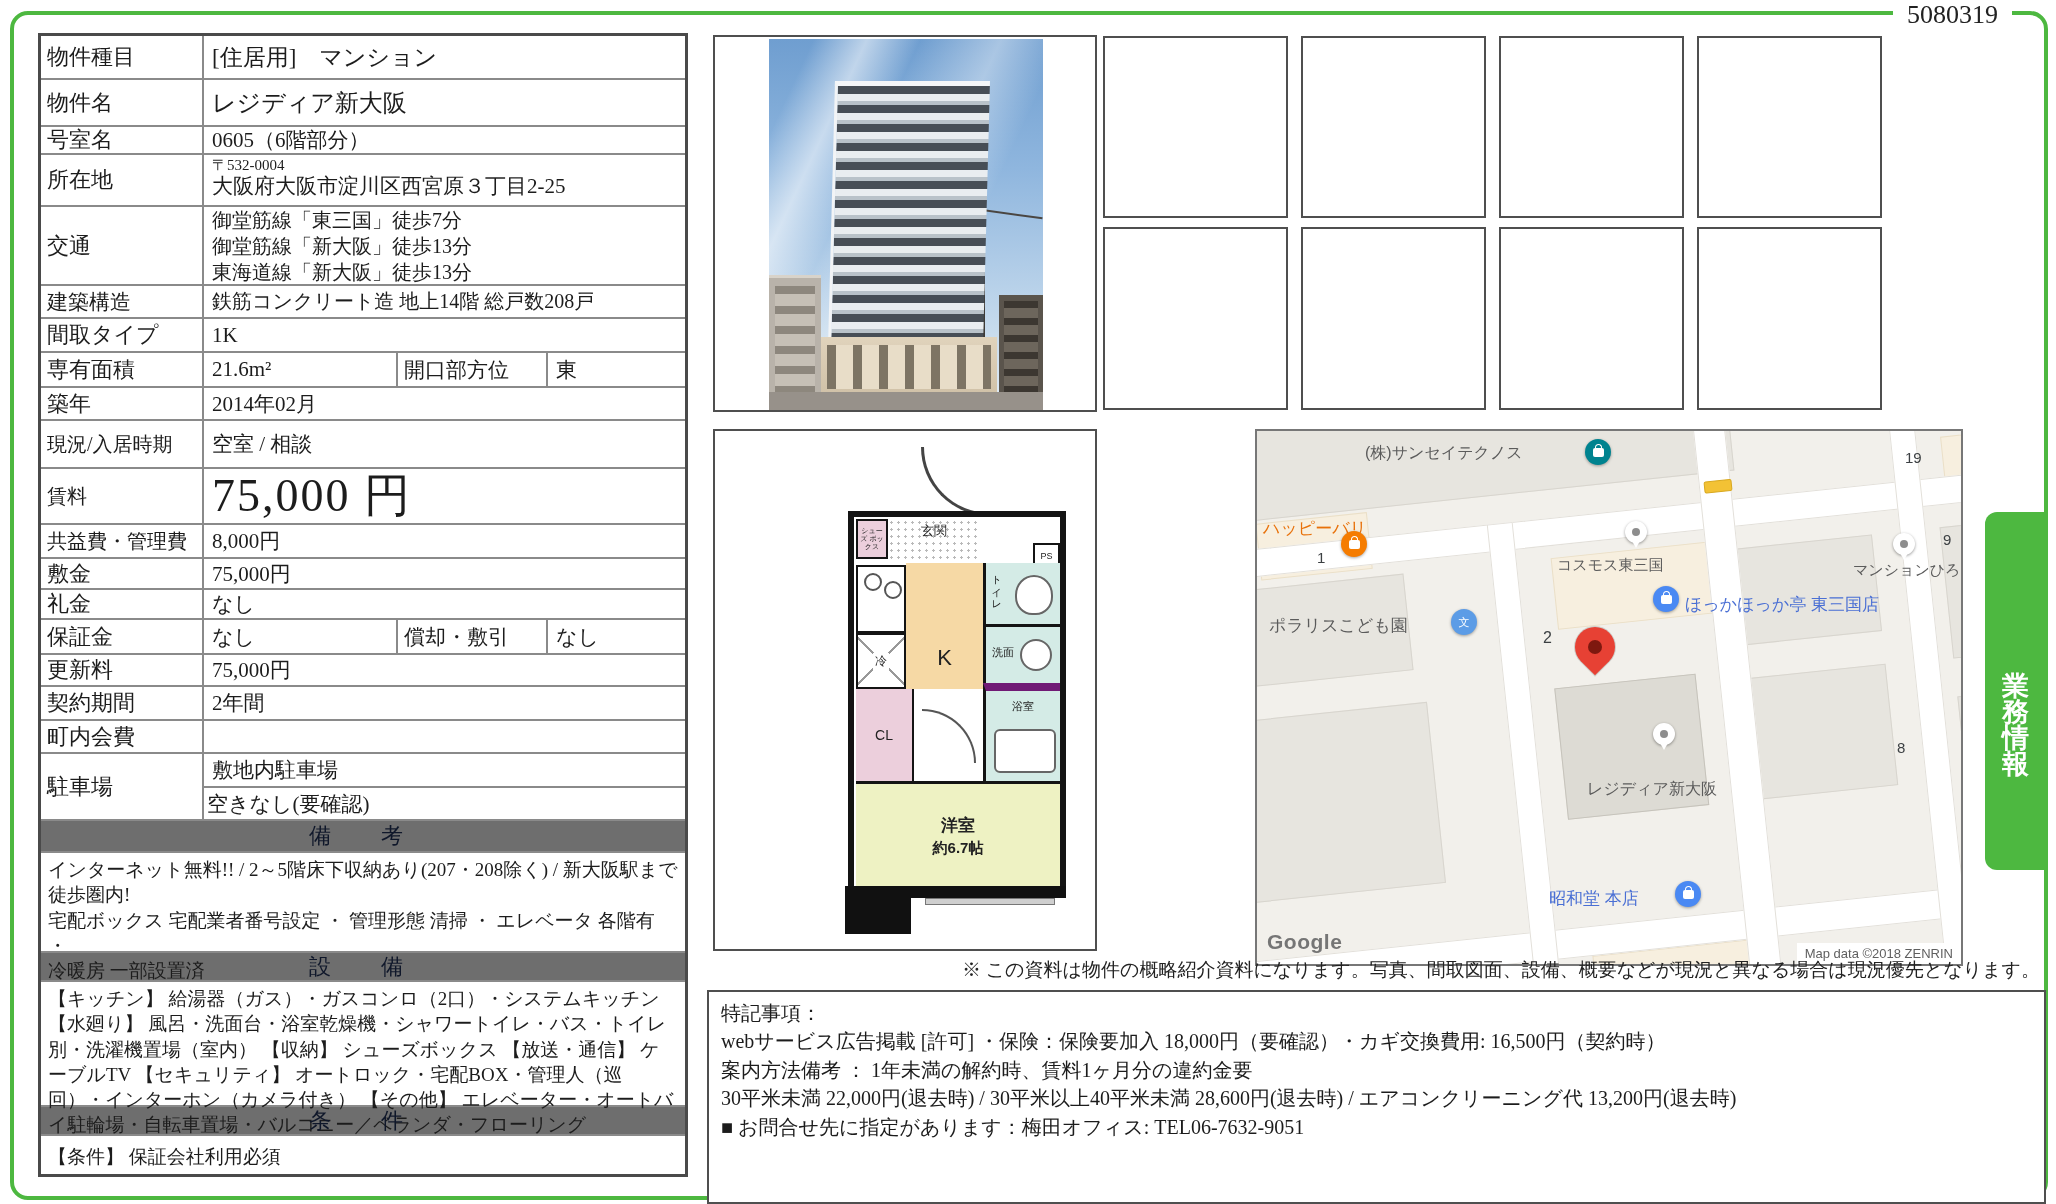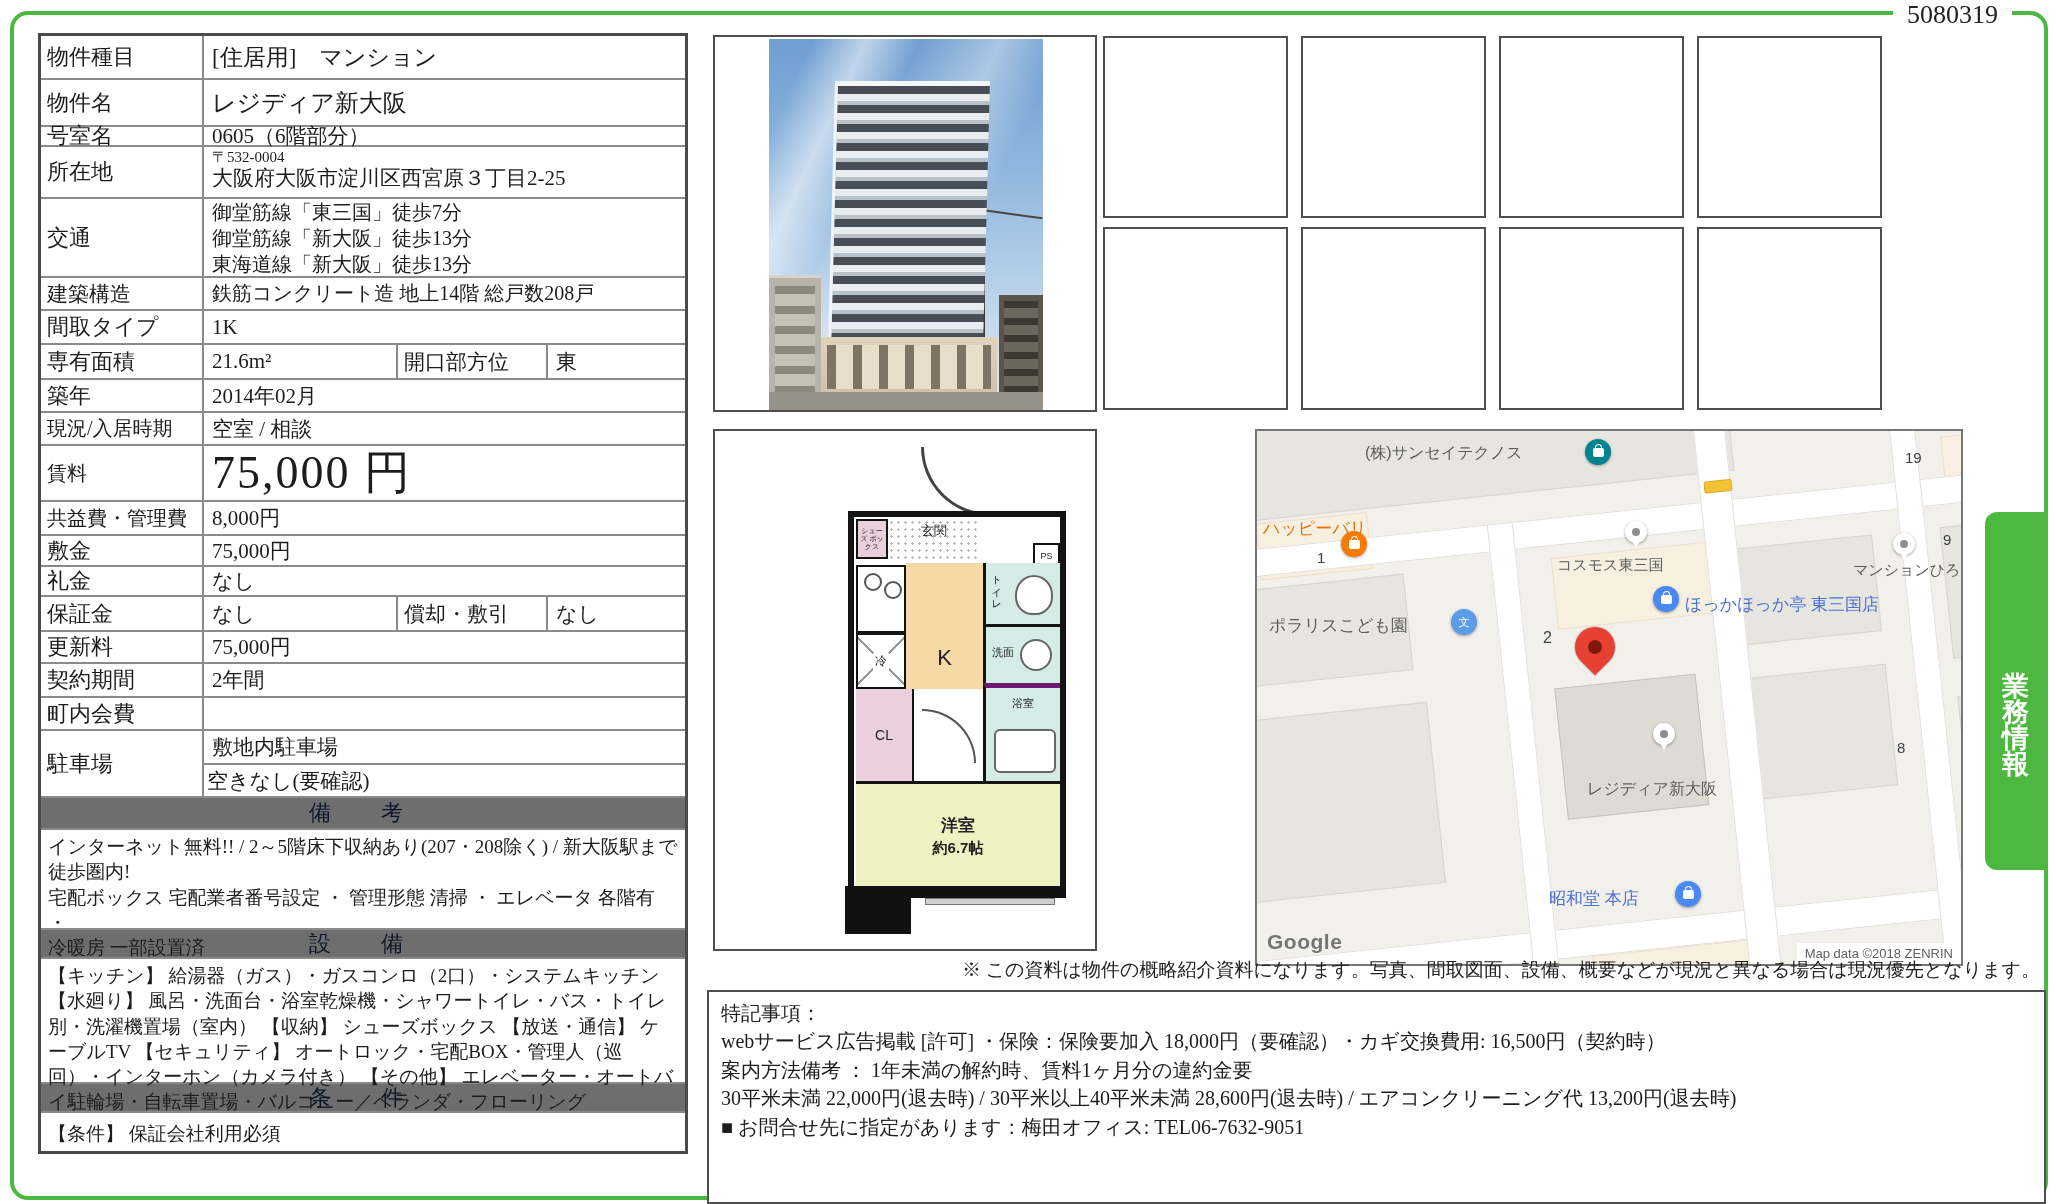--- a/index.html
+++ b/index.html
@@ -89,21 +89,21 @@
   .fp-toilet{left:268px;top:132px;width:77px;height:64px;background:#d4ebe6;border-left:3px solid #141414;border-bottom:3px solid #141414;}
   .fp-toilet .lbl{position:absolute;left:3px;top:5px;writing-mode:vertical-rl;font-size:10px;letter-spacing:1px;}
   .fp-toilet .bowl{position:absolute;right:7px;top:12px;width:34px;height:36px;background:#fff;border:2px solid #666;border-radius:50% 50% 45% 45%;}
   .fp-senmen{left:268px;top:196px;width:77px;height:56px;background:#d4ebe6;border-left:3px solid #141414;}
   .fp-senmen .lbl{position:absolute;left:6px;top:18px;font-size:11px;}
   .fp-senmen .sink{position:absolute;right:8px;top:12px;width:28px;height:28px;background:#fff;border:2px solid #666;border-radius:50%;}
   .fp-cl{left:141px;top:258px;width:58px;height:92px;background:#eccfdc;border-right:2px solid #141414;
          display:flex;align-items:center;justify-content:center;font-size:14px;}
   .fp-hall2{left:199px;top:258px;width:69px;height:92px;background:#fff;}
   .fp-hall2 .arc{position:absolute;left:8px;top:20px;width:52px;height:52px;border-right:2px solid #555;border-top:2px solid #555;border-radius:0 100% 0 0;}
-  .fp-bath{left:268px;top:252px;width:77px;height:98px;background:#d4ebe6;border-left:3px solid #141414;border-top:5px solid #701a75;}
+  .fp-bath{left:268px;top:252px;width:77px;height:98px;background:#d4ebe6;border-left:3px solid #141414;border-top:8px solid #701a75;}
   .fp-bath .lbl{position:absolute;left:26px;top:8px;font-size:11px;}
   .fp-bath .tub{position:absolute;left:8px;bottom:8px;width:58px;height:40px;background:#fff;border:2px solid #666;border-radius:6px;}
   .fp-room{left:141px;top:350px;width:204px;height:106px;background:#eef2c3;border-top:3px solid #141414;
            display:flex;flex-direction:column;align-items:center;justify-content:center;gap:2px;}
   .fp-room .r1{font-size:17px;font-weight:bold;}
   .fp-room .r2{font-size:15px;font-weight:bold;}
   .fp-balc{position:absolute;left:130px;top:455px;width:66px;height:48px;background:#111;}
   .fp-balc2{position:absolute;left:196px;top:455px;width:155px;height:12px;background:#111;}
   .fp-balc3{position:absolute;left:210px;top:467px;width:128px;height:5px;background:#cfcfcf;border:1px solid #777;}
 
@@ -156,21 +156,21 @@
   <div id="ptable">
 
     <div class="trow" style="height:44px">
       <div class="tl">物件種目</div>
       <div class="tv" style="font-size:23px">[住居用]　マンション</div>
     </div>
     <div class="trow" style="height:47px">
       <div class="tl">物件名</div>
       <div class="tv" style="font-size:24px">レジディア新大阪</div>
     </div>
-    <div class="trow" style="height:20px">
+    <div class="trow" style="height:28px">
       <div class="tl">号室名</div>
       <div class="tv">0605（6階部分）</div>
     </div>
     <div class="trow" style="height:52px">
       <div class="tl">所在地</div>
       <div class="tv" style="display:block;padding-top:2px;">
         <span class="addr-postal multiline">〒532-0004</span>
         <span class="addr-main multiline">大阪府大阪市淀川区西宮原３丁目2-25</span>
       </div>
     </div>
@@ -191,21 +191,21 @@
     <div class="trow" style="height:35px">
       <div class="tl">専有面積</div>
       <div class="tv" style="flex:0 0 192px;width:192px;">21.6m²</div>
       <div class="tl2">開口部方位</div>
       <div class="tv2" style="flex:1;">東</div>
     </div>
     <div class="trow" style="height:33px">
       <div class="tl">築年</div>
       <div class="tv">2014年02月</div>
     </div>
-    <div class="trow" style="height:33px">
+    <div class="trow" style="height:48px">
       <div class="tl" style="font-size:20px">現況/入居時期</div>
       <div class="tv">空室 / 相談</div>
     </div>
     <div class="trow" style="height:56px">
       <div class="tl" style="font-size:20px">賃料</div>
       <div class="tv rent-big">75,000 円</div>
     </div>
     <div class="trow" style="height:34px">
       <div class="tl" style="font-size:20px">共益費・管理費</div>
       <div class="tv">8,000円</div>

